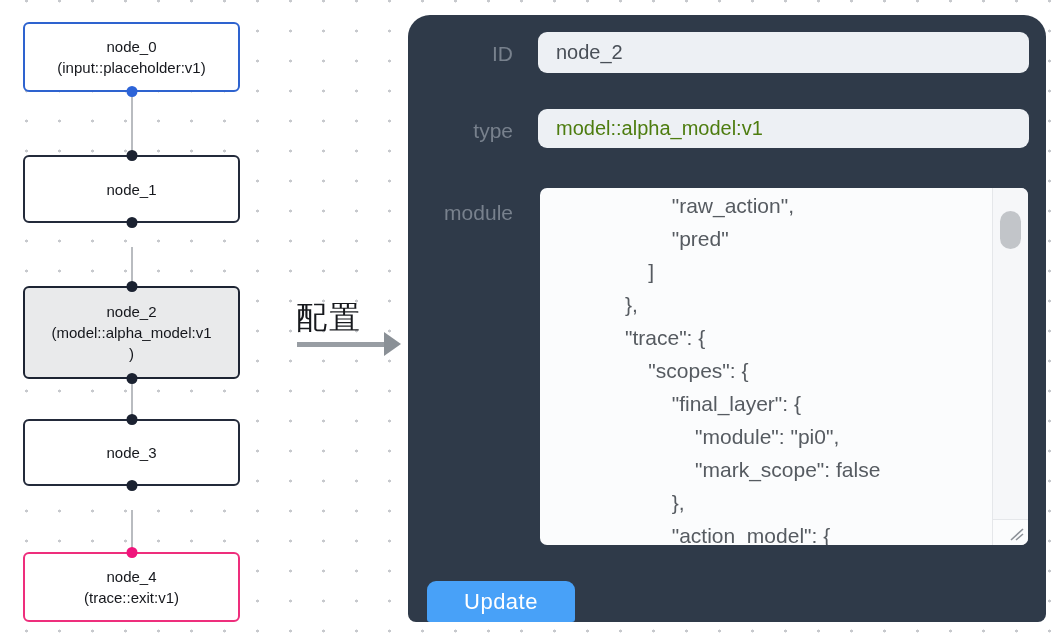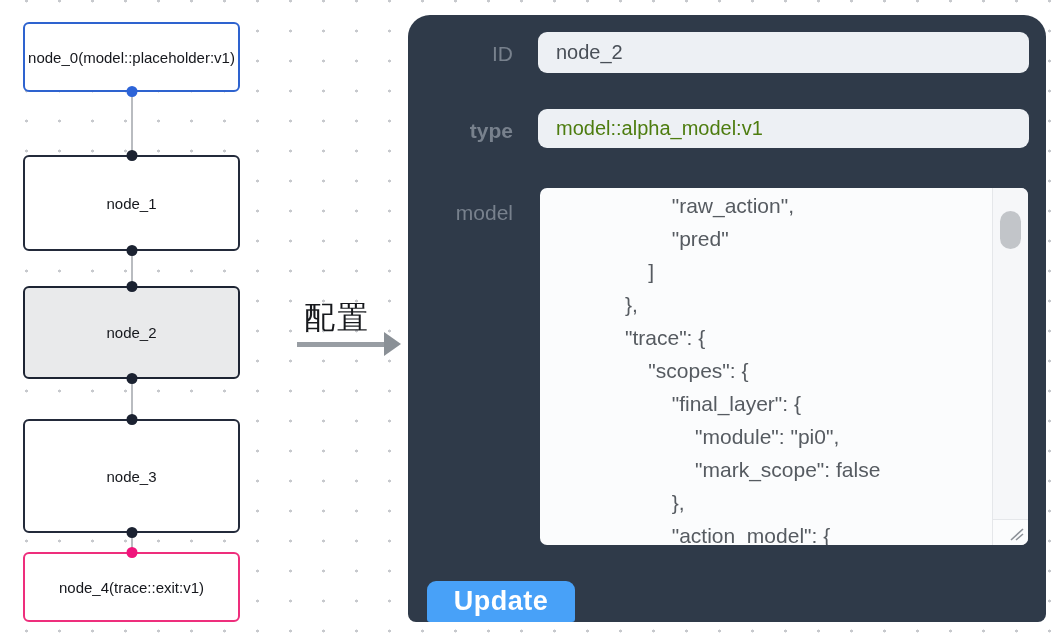--- a/index.html
+++ b/index.html
@@ -10,53 +10,53 @@
     background-image: radial-gradient(circle, #c7c9cd 1.4px, transparent 1.6px);
     background-size: 33px 30px;
     background-position: 10px 16px;
     font-family:"Liberation Sans", sans-serif;
   }
 
   
   .node {
     position:absolute; left:23px; width:217px;
     background:#ffffff; border:2px solid #232a3a; border-radius:6px;
-    display:flex; align-items:center; justify-content:center;
+    display:flex; flex-direction:column; align-items:center; justify-content:center;
     text-align:center; z-index:2;
   }
   .node .nname  { font-size:15px; line-height:21px; color:#15171c; }
   .node .ntype  { font-size:15px; line-height:21px; color:#15171c; white-space:pre-line; }
   .node.input    { border-color:#2e63cf; }
   .node.selected { background:#e9eaeb; border-color:#1d2433; }
   .node.output   { border-color:#ee2e7c; }
   .n0 { top:22px;  height:70px; }
-  .n1 { top:155px; height:96px; }
+  .n1 { top:155px; height:68px; }
   .n2 { top:286px; height:93px; }
-  .n3 { top:419px; height:114px; }
+  .n3 { top:419px; height:67px; }
   .n4 { top:552px; height:70px; }
 
   .dot {
     position:absolute; width:11px; height:11px; border-radius:50%;
     left:50%; transform:translateX(-50%); z-index:3;
   }
   .dot.top    { top:-7px; }
   .dot.bottom { bottom:-7px; }
   .dot.blue { background:#2d64d8; }
   .dot.dark { background:#1b2231; }
   .dot.pink { background:#f0157c; }
 
   .conn { position:absolute; left:131px; width:2px; background:#b9bcc0; z-index:1; }
   .c1 { top:92px;  height:64px; }
   .c2 { top:247px; height:40px; }
   .c3 { top:379px; height:41px; }
   .c4 { top:510px; height:43px; }
 
   
   .arrow-label {
-    position:absolute; left:304px; top:297px;
+    position:absolute; left:296px; top:297px;
     font-size:31px; font-weight:500; color:#17191d; letter-spacing:2px;
   }
   .arrow-line {
     position:absolute; left:297px; top:342px; width:87px; height:5px;
     background:#989da3;
   }
   .arrow-head {
     position:absolute; left:384px; top:332px; width:0; height:0;
     border-top:12px solid transparent; border-bottom:12px solid transparent;
     border-left:17px solid #8a9096;
@@ -65,21 +65,21 @@
   
   .panel {
     position:absolute; left:408px; top:15px; width:638px; height:607px;
     background:#2f3a49; border-radius:22px 22px 8px 8px; z-index:4;
   }
   .flabel {
     position:absolute; left:10px; width:95px; text-align:right;
     color:#78818d; font-size:21px;
   }
   .flabel.lid     { top:27px; }
-  .flabel.ltype   { top:104px;font-weight:bold; }
+  .flabel.ltype   { top:104px; }
   .flabel.lconfig { top:186px; }
 
   .finput {
     position:absolute; left:130px; width:491px; height:41px;
     background:#edf0f4; border-radius:9px;
     display:flex; align-items:center; padding:0 18px;
     font-size:20px; white-space:nowrap; overflow:hidden;
   }
   .finput.fid   { top:17px; color:#494f57; }
   .finput.ftype { top:94px; height:39px; color:#4d7c0f; }
@@ -105,51 +105,53 @@
   }
   .corner-box {
     position:absolute; right:0; bottom:0; width:36px; height:26px;
     background:#fbfcfd; border-top:1px solid #e5e7ea; border-left:1px solid #e5e7ea;
   }
   .resize-grip { position:absolute; right:2px; bottom:3px; }
 
   .update-btn {
     position:absolute; left:19px; top:566px; width:148px; height:41px;
     background:#48a1f8; border:none; border-radius:9px 9px 3px 3px;
-    color:#ffffff; font-size:27px; font-weight:700; letter-spacing:0.5px;
+    color:#ffffff; font-size:22px; font-weight:400; letter-spacing:0.5px;
     font-family:"Liberation Sans", sans-serif;
     display:flex; align-items:center; justify-content:center; cursor:pointer;
   }
 </style>
 </head>
 <body>
 
 <div class="stage">
 
   <div>
 
     <div class="node n0 input">
       <div class="nname">node_0</div>
-      <div class="ntype">(model::placeholder:v1)</div>
+      <div class="ntype">(input::placeholder:v1)</div>
       <span class="dot bottom blue"></span>
     </div>
 
     <div class="conn c1"></div>
 
     <div class="node n1">
       <span class="dot top dark"></span>
       <div class="nname">node_1</div>
       <span class="dot bottom dark"></span>
     </div>
 
     <div class="conn c2"></div>
 
     <div class="node n2 selected">
       <span class="dot top dark"></span>
       <div class="nname">node_2</div>
+      <div class="ntype">(model::alpha_model:v1
+)</div>
       <span class="dot bottom dark"></span>
     </div>
 
     <div class="conn c3"></div>
 
     <div class="node n3">
       <span class="dot top dark"></span>
       <div class="nname">node_3</div>
       <span class="dot bottom dark"></span>
     </div>
@@ -168,21 +170,21 @@
   <div class="arrow-head"></div>
 
   <div class="panel">
 
     <div class="flabel lid">ID</div>
     <div class="finput fid">node_2</div>
 
     <div class="flabel ltype">type</div>
     <div class="finput ftype">model::alpha_model:v1</div>
 
-    <div class="flabel lconfig">model</div>
+    <div class="flabel lconfig">module</div>
 
     <div class="config-box">
       <div class="config-text">                    "raw_action",
                     "pred"
                 ]
             },
             "trace": {
                 "scopes": {
                     "final_layer": {
                         "module": "pi0",

